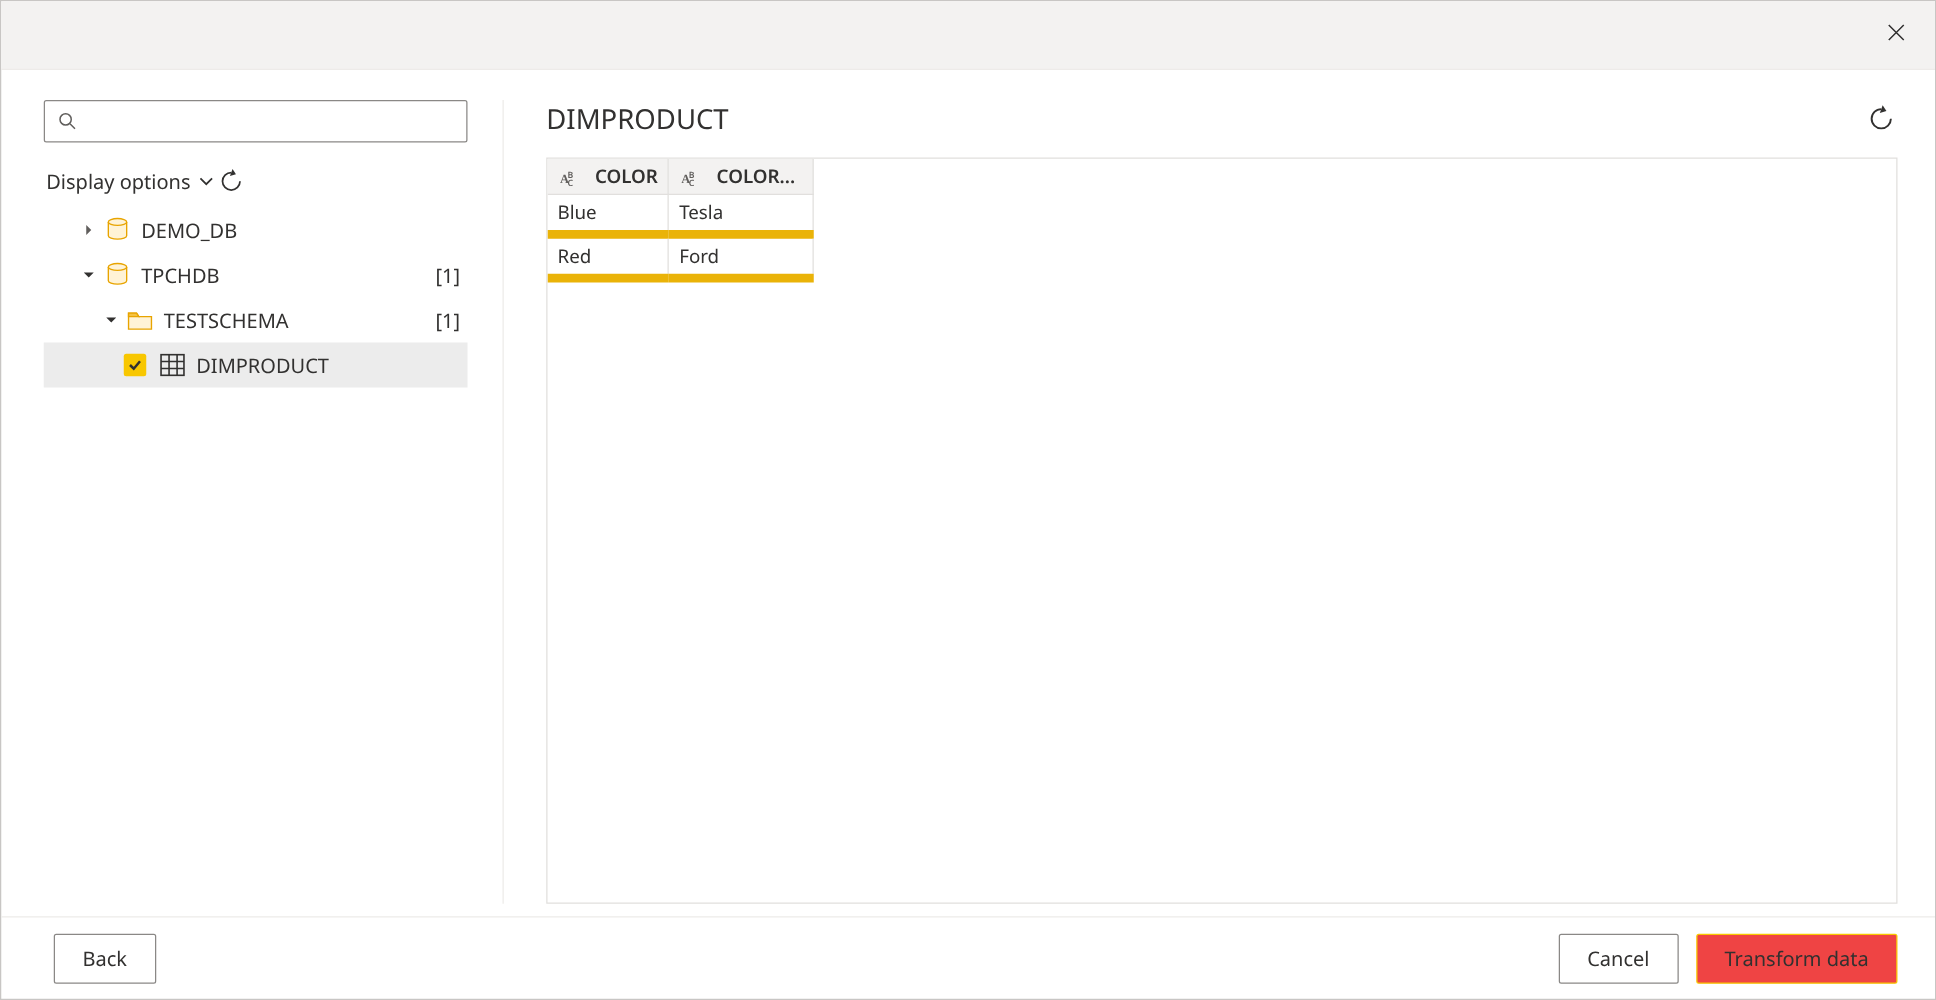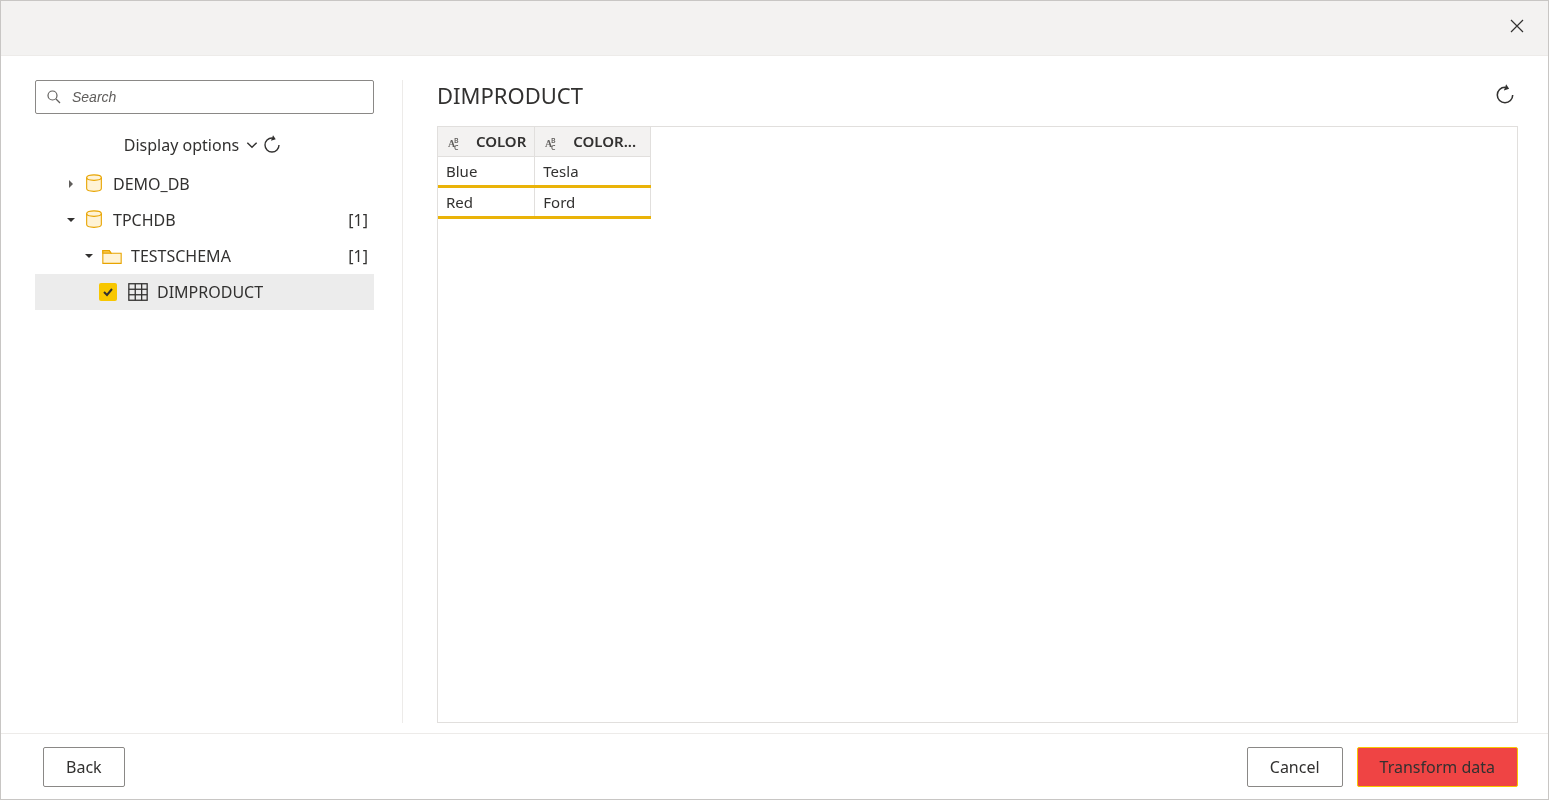--- a/index.html
+++ b/index.html
@@ -79,21 +79,21 @@
     border: none; outline: none;
     flex: 1; margin-left: 8px;
     font-size: 14px;
     font-style: italic;
     color: #323130;
     background: transparent;
   }
   .search input::placeholder { color:#605e5c; font-style: italic; }
 
   .display-options-row {
-    display: flex; align-items: center; justify-content: center;
+    display: flex; align-items: center; justify-content: flex-start;
     margin: 6px 0 8px 0;
     padding: 0 2px;
   }
   .display-options {
     display:flex; align-items:center; gap:6px;
     font-size:16px; color:#323130;
     cursor:pointer;
   }
   .chev { width:14px; height:14px; }
   .refresh-btn {
@@ -168,21 +168,21 @@
   .data-table th .type-icon {
     display:inline-flex; align-items:center; justify-content:center;
     width:22px; height:18px; vertical-align:middle;
     margin-right:4px;
     color:#605e5c;
   }
   .data-table th .type-icon svg { width:18px; height:16px; }
   .data-table td {
     padding:4px 8px;
     border-right:1px solid #e1dfdd;
-    border-bottom:3px solid #eab308;
+    border-bottom:7px solid #eab308;
   }
   .data-table td:last-child, .data-table th:last-child { border-right:1px solid #e1dfdd; }
 
   .footer {
     height:66px;
     border-top:1px solid #edebe9;
     display:flex; align-items:center;
     padding:0 30px 0 42px;
   }
   .footer .spacer { flex:1; }
@@ -221,21 +221,20 @@
 
   <div class="content">
 
     <div class="sidebar">
 
       <div class="search">
         <svg viewBox="0 0 16 16">
             <circle cx="6.5" cy="6.5" r="4.5" stroke="#605e5c" stroke-width="1.2" fill="none"></circle>
             <line x1="10" y1="10" x2="14" y2="14" stroke="#605e5c" stroke-width="1.2"></line>
           </svg>
-        <input type="text" placeholder="Search" style="">
       </div>
 
       <div class="display-options-row">
         <div class="display-options">
           <span>Display options</span>
           <svg class="chev" viewBox="0 0 12 12">
               <path d="M2 4 L6 8 L10 4" stroke="#323130" stroke-width="1.2" fill="none"></path>
             </svg>
         </div>
         <div class="refresh-btn">

